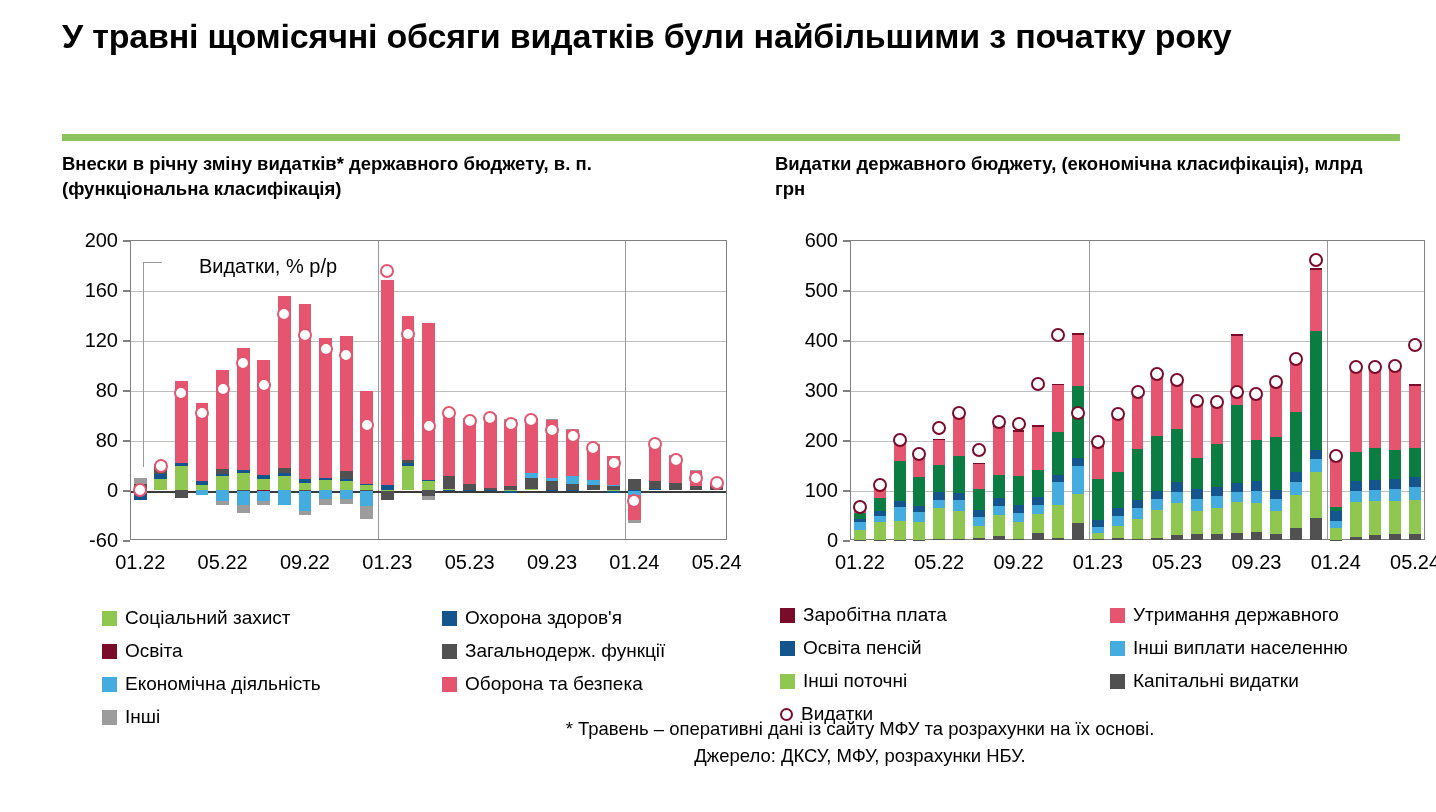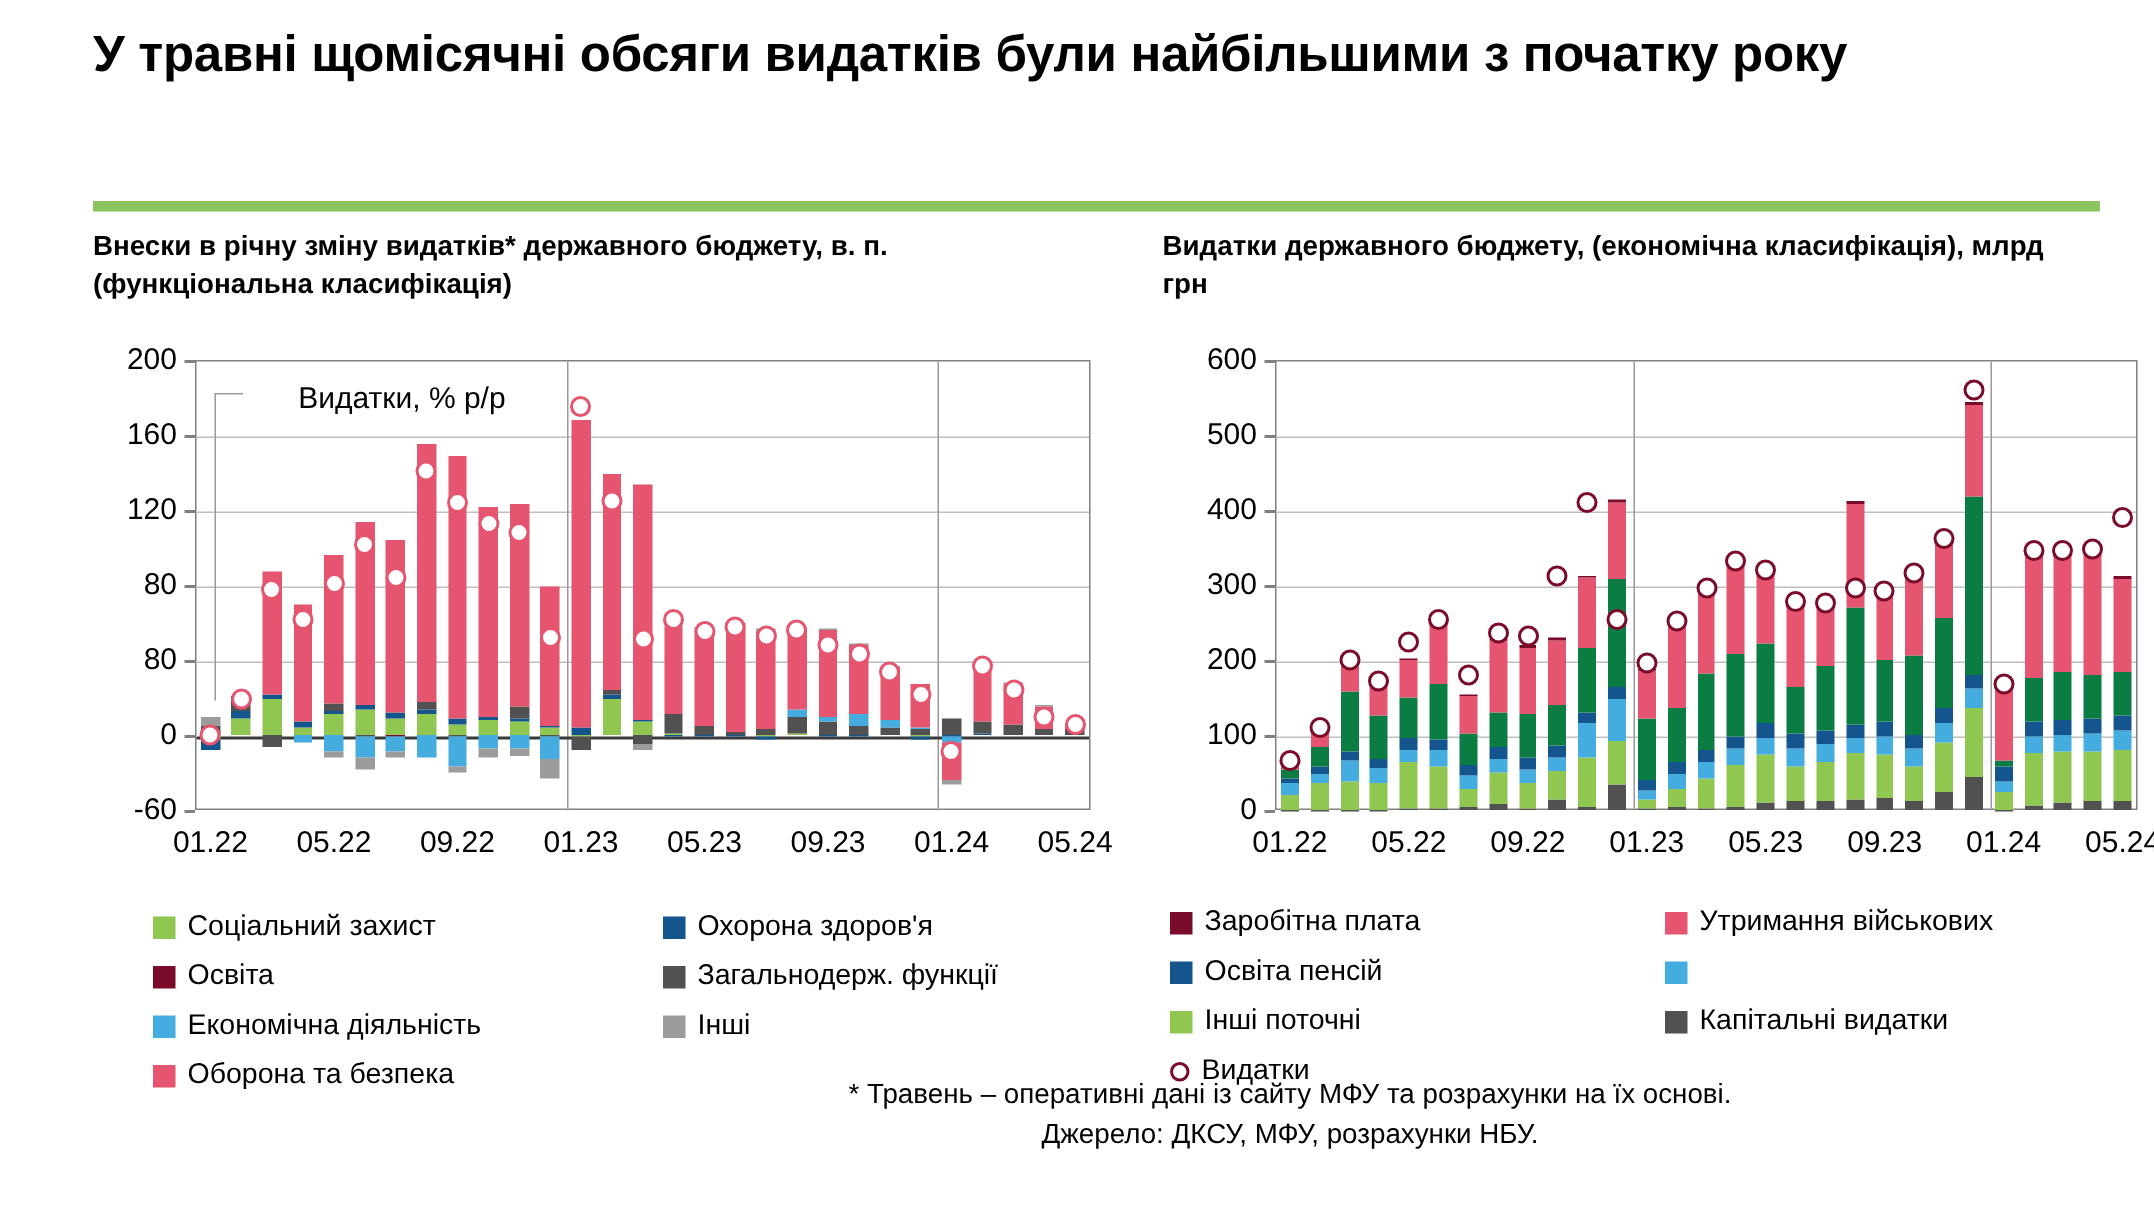--- a/index.html
+++ b/index.html
@@ -323,26 +323,26 @@
         </div>
         <div class="legend-item">
           <span class="swatch" style="background: rgb(81, 81, 81);"></span>
           <span class="legend-label">Загальнодерж. функції</span>
         </div>
         <div class="legend-item">
           <span class="swatch" style="background: rgb(69, 172, 224);"></span>
           <span class="legend-label">Економічна діяльність</span>
         </div>
         <div class="legend-item">
+          <span class="swatch" style="background: rgb(229, 85, 111);"></span>
+          <span class="legend-label">Оборона та безпека</span>
+        </div>
+        <div class="legend-item">
           <span class="swatch" style="background: rgb(156, 156, 156);"></span>
           <span class="legend-label">Інші</span>
-        </div>
-        <div class="legend-item">
-          <span class="swatch" style="background: rgb(229, 85, 111);"></span>
-          <span class="legend-label">Оборона та безпека</span>
         </div>
       </div>
   </div>
 
   <div class="panel" style="left:775px;top:152px;width:660px;height:640px;">
     <div class="panel-title" style="width:590px;">Видатки державного бюджету, (економічна класифікація), млрд грн</div>
     <div class="plot" id="rightPlot" style="left:0px;top:78px;width:660px;height:350px;">
         <div class="plot-frame" style="left: 75px; top: 10px; width: 575px; height: 300px;">
           <div class="gridline" style="top: 250px;"></div>
           <div class="gridline" style="top: 200px;"></div>
@@ -665,28 +665,29 @@
         <div class="xtick" style="left: 560.776px; top: 322px;">01.24</div>
         <div class="xtick" style="left: 640.086px; top: 322px;">05.24</div>
       </div>
     <div class="legend" id="rightLegend" style="left:5px;top:452px;grid-template-columns:330px 320px;row-gap:11px;">
         <div class="legend-item">
           <span class="swatch" style="background: rgb(123, 11, 43);"></span>
           <span class="legend-label">Заробітна плата</span>
         </div>
         <div class="legend-item">
           <span class="swatch" style="background: rgb(229, 85, 111);"></span>
-          <span class="legend-label">Утримання військових</span>
+          <span class="legend-label">Утримання державного</span>
         </div>
         <div class="legend-item">
           <span class="swatch" style="background: rgb(19, 85, 140);"></span>
           <span class="legend-label">Освіта пенсій</span>
         </div>
         <div class="legend-item">
           <span class="swatch" style="background: rgb(69, 172, 224);"></span>
+          <span class="legend-label">Інші виплати населенню</span>
         </div>
         <div class="legend-item">
           <span class="swatch" style="background: rgb(143, 199, 81);"></span>
           <span class="legend-label">Інші поточні</span>
         </div>
         <div class="legend-item">
           <span class="swatch" style="background: rgb(81, 81, 81);"></span>
           <span class="legend-label">Капітальні видатки</span>
         </div>
         <div class="legend-item">

